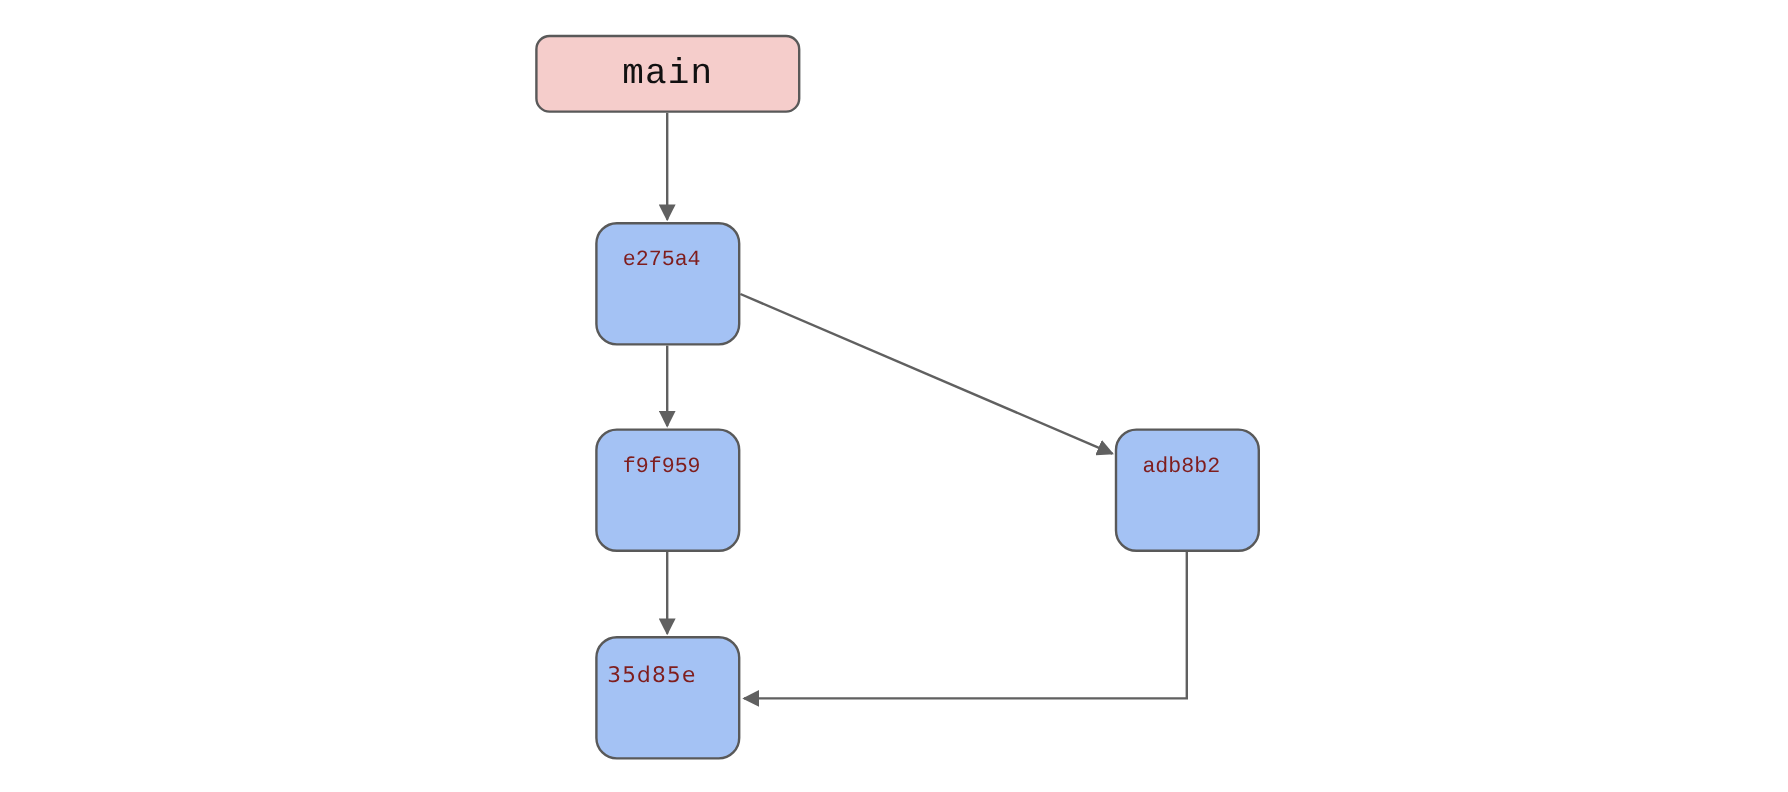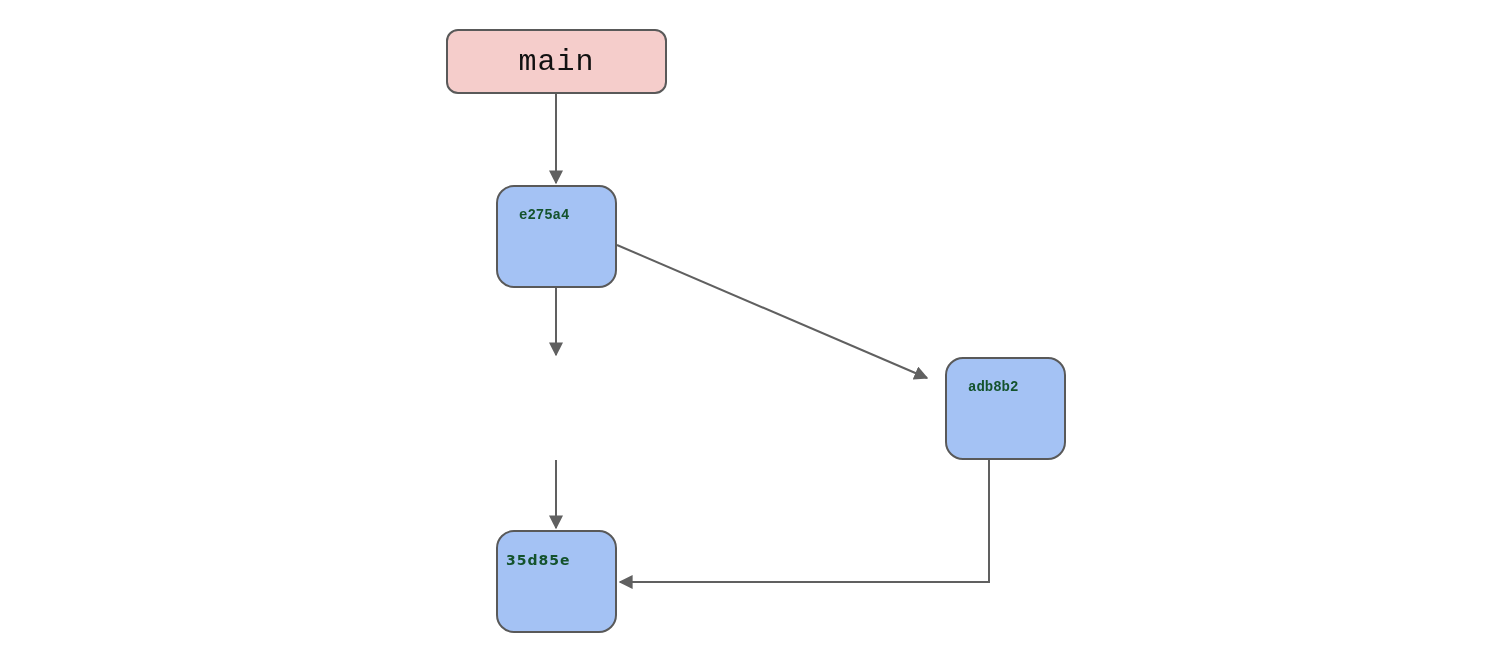--- a/index.html
+++ b/index.html
@@ -45,27 +45,27 @@
   }
   .commit-node {
     width: 121px;
     height: 103px;
     border-radius: 18px;
     background: #a4c2f4;
   }
   .commit-label {
     display: block;
     padding: 20px 0 0 21px;
-    font-size: 14px;
-    font-weight: bold;
-    color: #14532d;
+    font-size: 18px;
+    font-weight: normal;
+    color: #7f1d1d;
   }
   #node-e275a4 { left: 496px; top: 185px; }
   #node-f9f959 { left: 496px; top: 357px; }
-  #node-adb8b2 { left: 929px; top: 357px; margin-left: 16px; }
+  #node-adb8b2 { left: 929px; top: 357px; }
   #node-35d85e { left: 496px; top: 530px; }
   
   #node-35d85e .commit-label {
     font-family: "DejaVu Sans", sans-serif;
     letter-spacing: 1px;
     padding-left: 8px;
   }
   .edge {
     fill: none;
     stroke: #606060;
@@ -92,20 +92,23 @@
   </svg>
 
   <div class="node branch-node" id="node-main">
     <span class="branch-label">main</span>
   </div>
 
   <div class="node commit-node" id="node-e275a4">
     <span class="commit-label">e275a4</span>
   </div>
 
+  <div class="node commit-node" id="node-f9f959">
+    <span class="commit-label">f9f959</span>
+  </div>
 
   <div class="node commit-node" id="node-adb8b2">
     <span class="commit-label">adb8b2</span>
   </div>
 
   <div class="node commit-node" id="node-35d85e">
     <span class="commit-label">35d85e</span>
   </div>
 
 </div>

